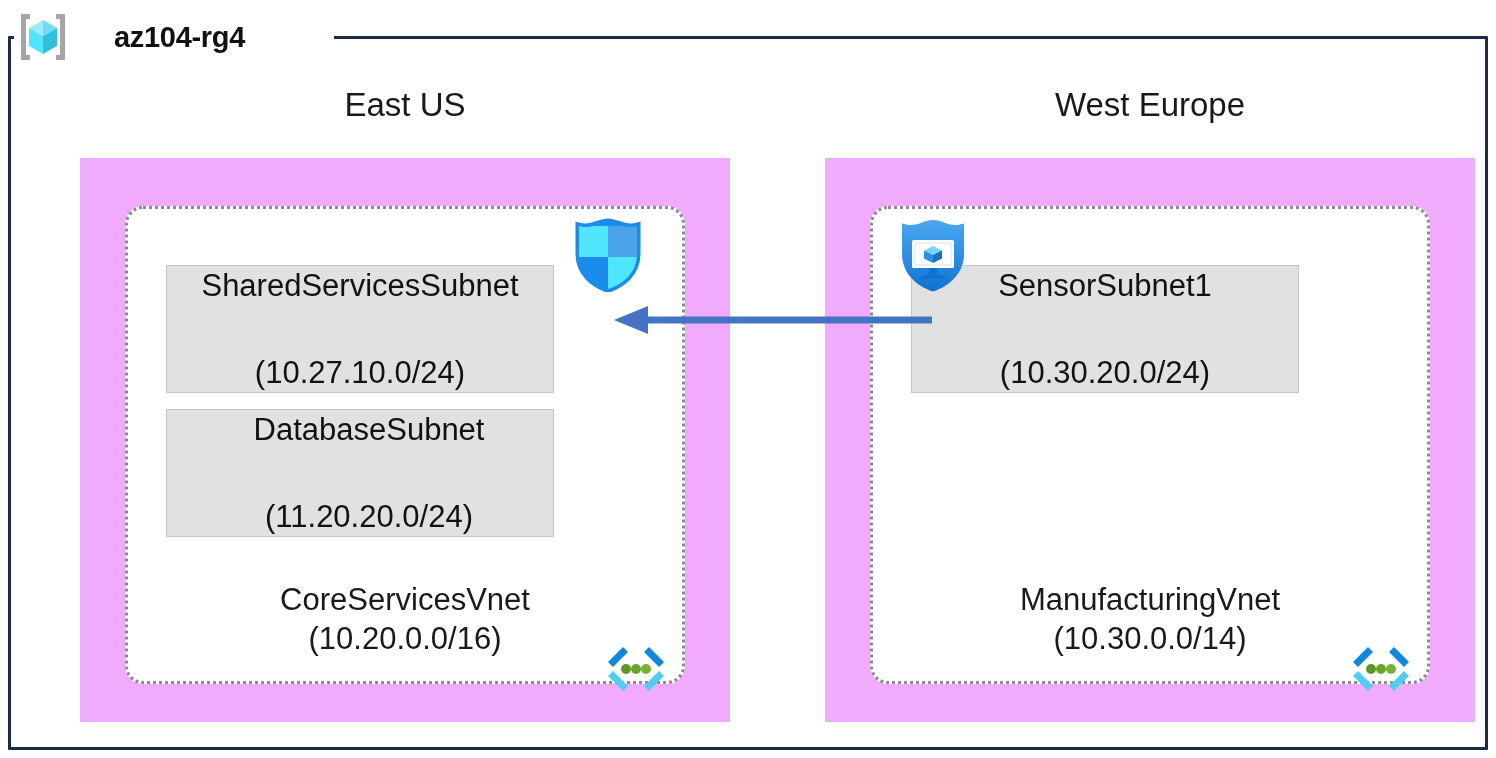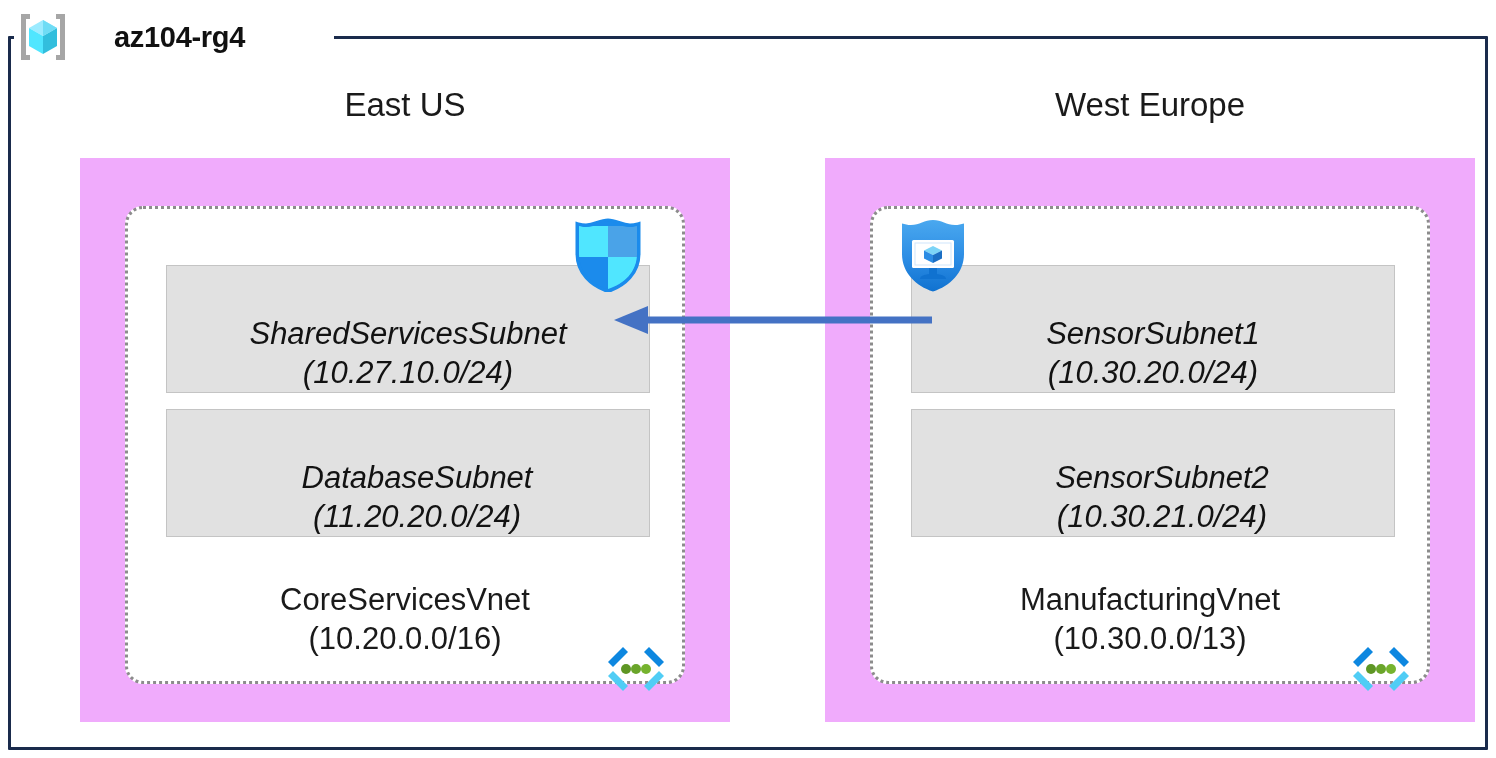--- a/index.html
+++ b/index.html
@@ -96,29 +96,28 @@
     right: 14px;
     bottom: -14px;
     width: 64px; height: 52px;
   }
   .vnet-icon { width: 64px; height: 52px; display: block; }
 
   
   .subnet {
     position: absolute;
     left: 38px;
-    width: 484px;
+    width: 388px;
     height: 128px;
     background: #e1e1e1;
     border: 1px solid #c4c4c4;
     display: flex;
     flex-direction: column;
     align-items: center;
-    justify-content: flex-end;
-    font-style: italic;
+    justify-content: space-between;
   }
   .subnet-1 { top: 56px; }
   .subnet-2 { top: 200px; padding-left: 18px; }
   .subnet-name, .subnet-cidr {
     font-size: 31px;
     line-height: 1.26;
     color: #121212;
     white-space: nowrap;
   }
 
@@ -207,28 +206,24 @@
 <div class="region" id="region-westeu">
   <div class="region-label">West Europe</div>
 
   <div class="vnet">
 
     <div class="subnet subnet-1">
       <div class="subnet-name">SensorSubnet1</div>
       <div class="subnet-cidr">(10.30.20.0/24)</div>
     </div>
 
-    <div class="subnet subnet-2">
-      <div class="subnet-name">SensorSubnet2</div>
-      <div class="subnet-cidr">(10.30.21.0/24)</div>
-    </div>
 
     <div class="vnet-label">
       <div>ManufacturingVnet</div>
-      <div>(10.30.0.0/13)</div>
+      <div>(10.30.0.0/14)</div>
     </div>
 
     <div class="vnet-icon-wrap">
       <svg class="vnet-icon" viewBox="0 0 64 52" xmlns="http://www.w3.org/2000/svg">
         <path d="M19 4 L24 9 L9 24 L4 19 Z" fill="#0d87e0"></path>
         <path d="M4 33 L9 28 L24 43 L19 48 Z" fill="#50cdf5"></path>
         <path d="M45 4 L40 9 L55 24 L60 19 Z" fill="#0d87e0"></path>
         <path d="M60 33 L55 28 L40 43 L45 48 Z" fill="#50cdf5"></path>
         <circle cx="22" cy="26" r="5" fill="#5e9624"></circle>
         <circle cx="32" cy="26" r="5" fill="#6aa52a"></circle>

